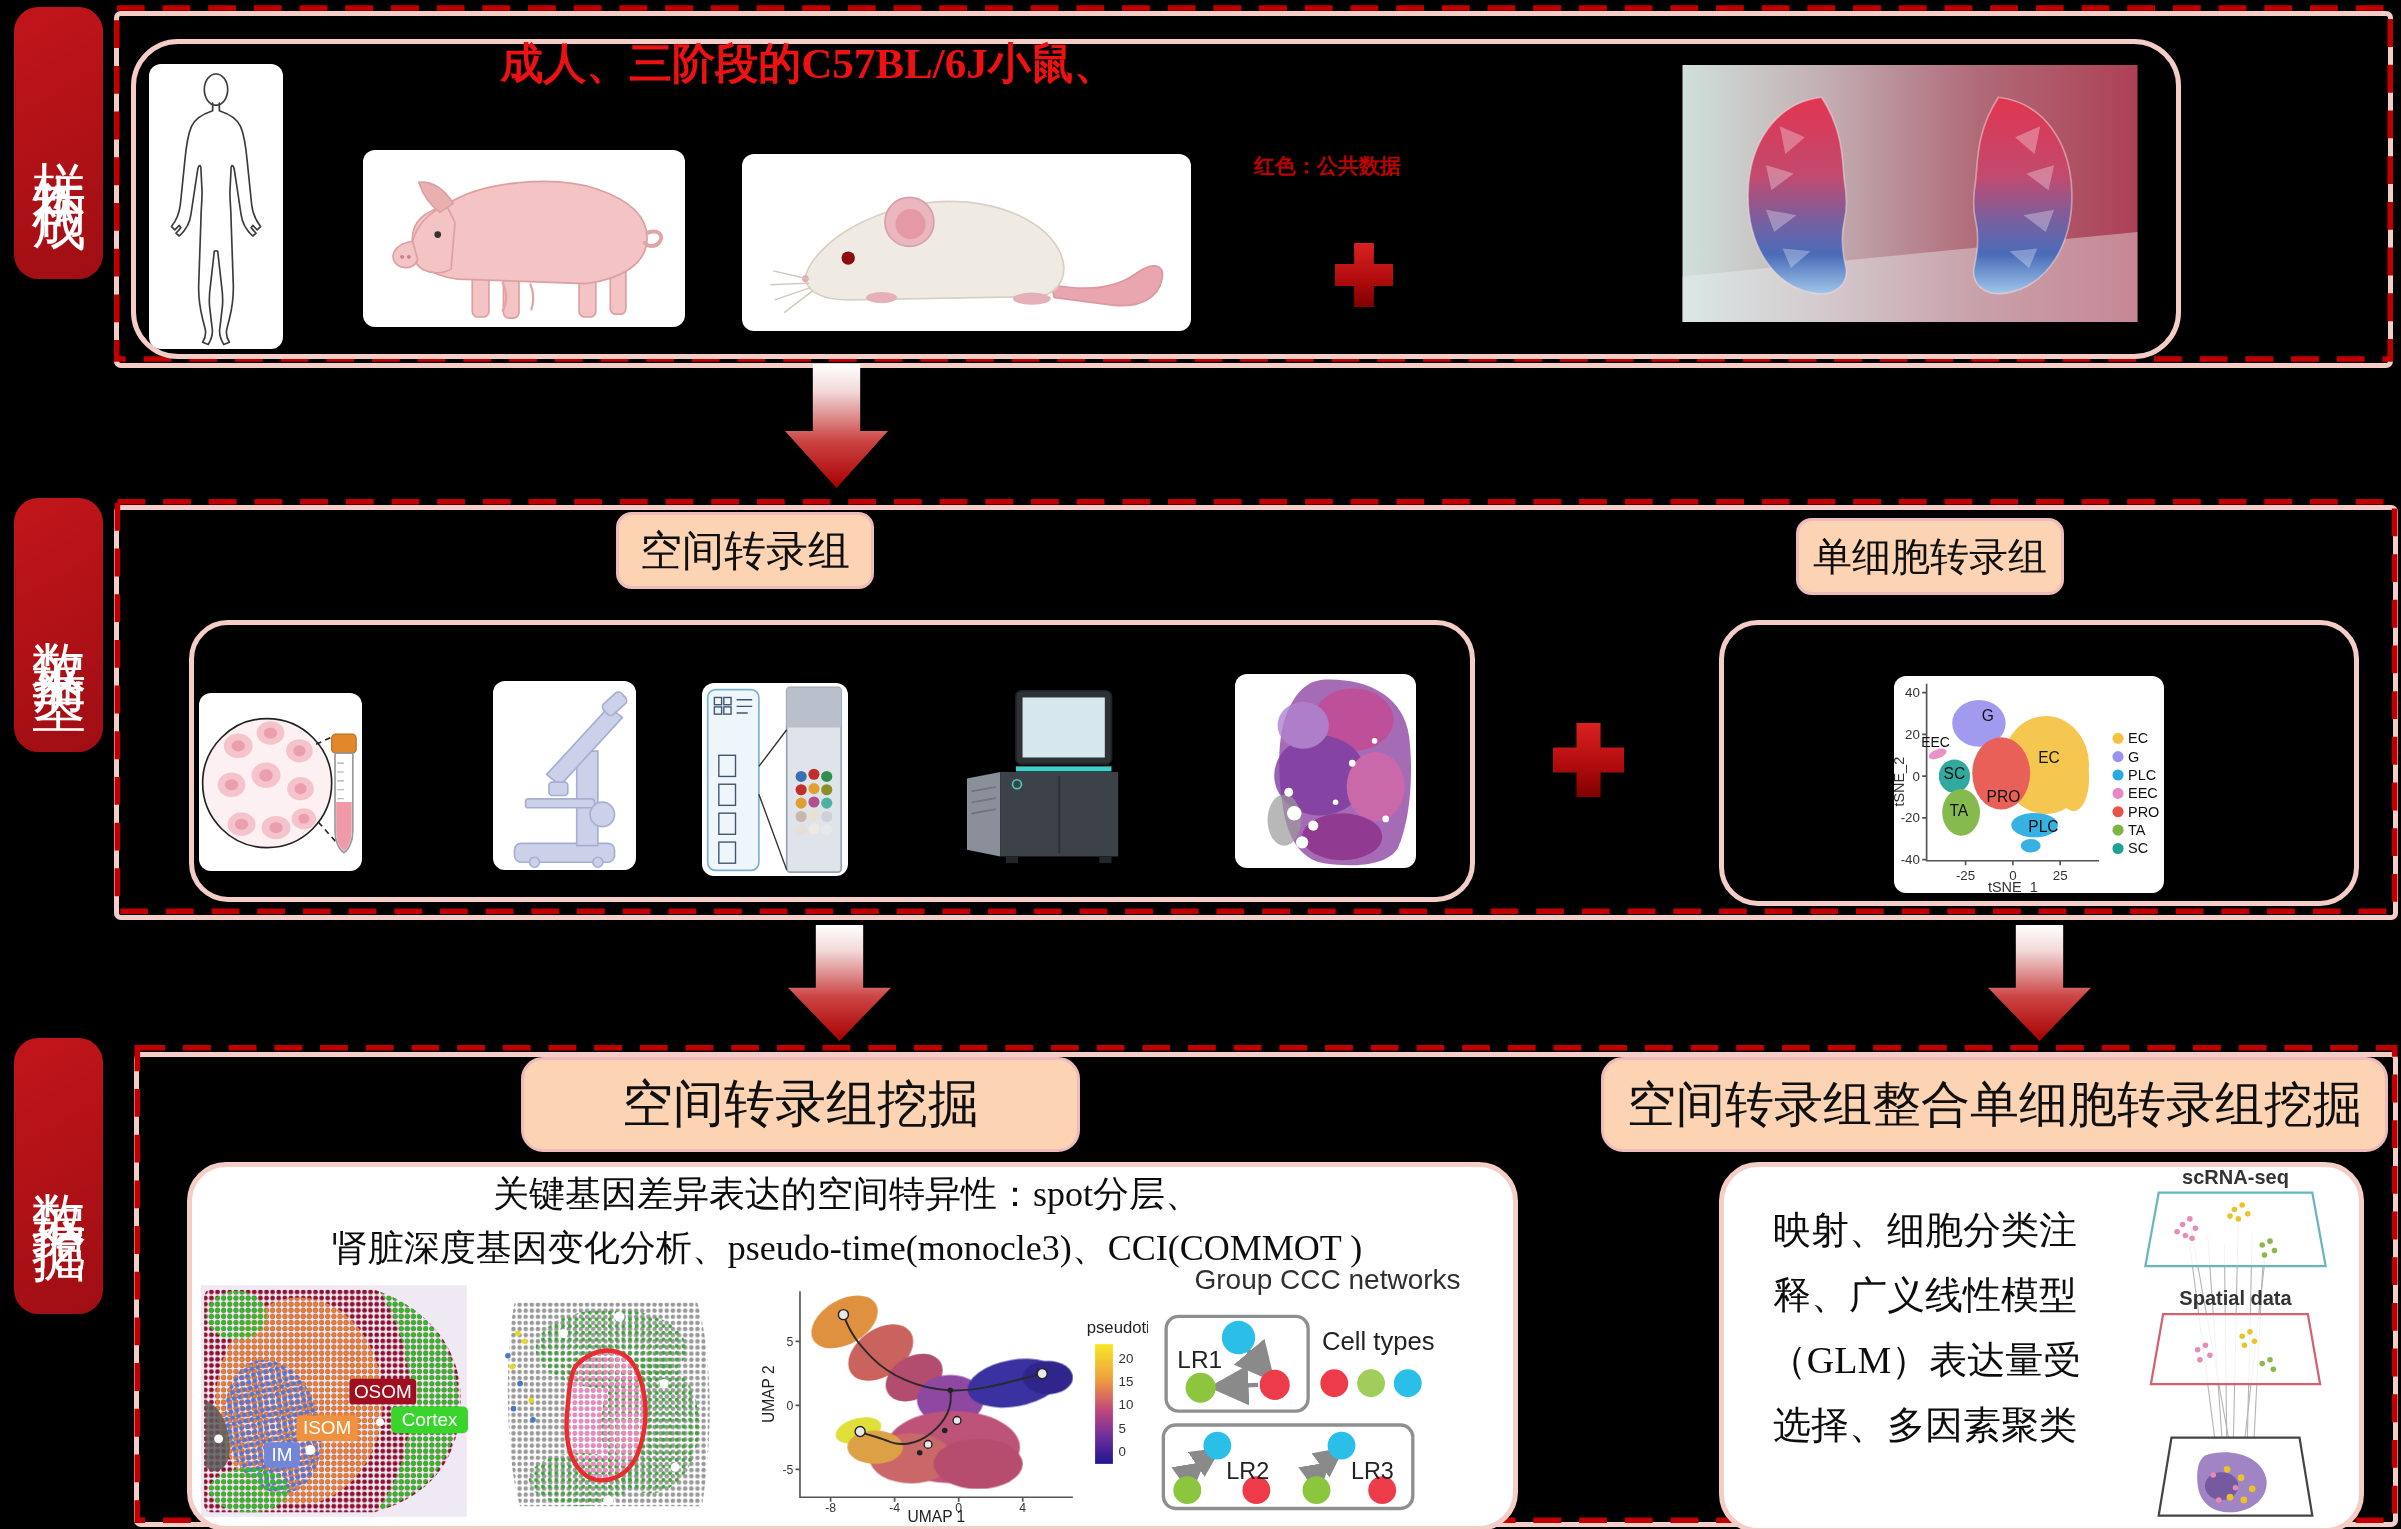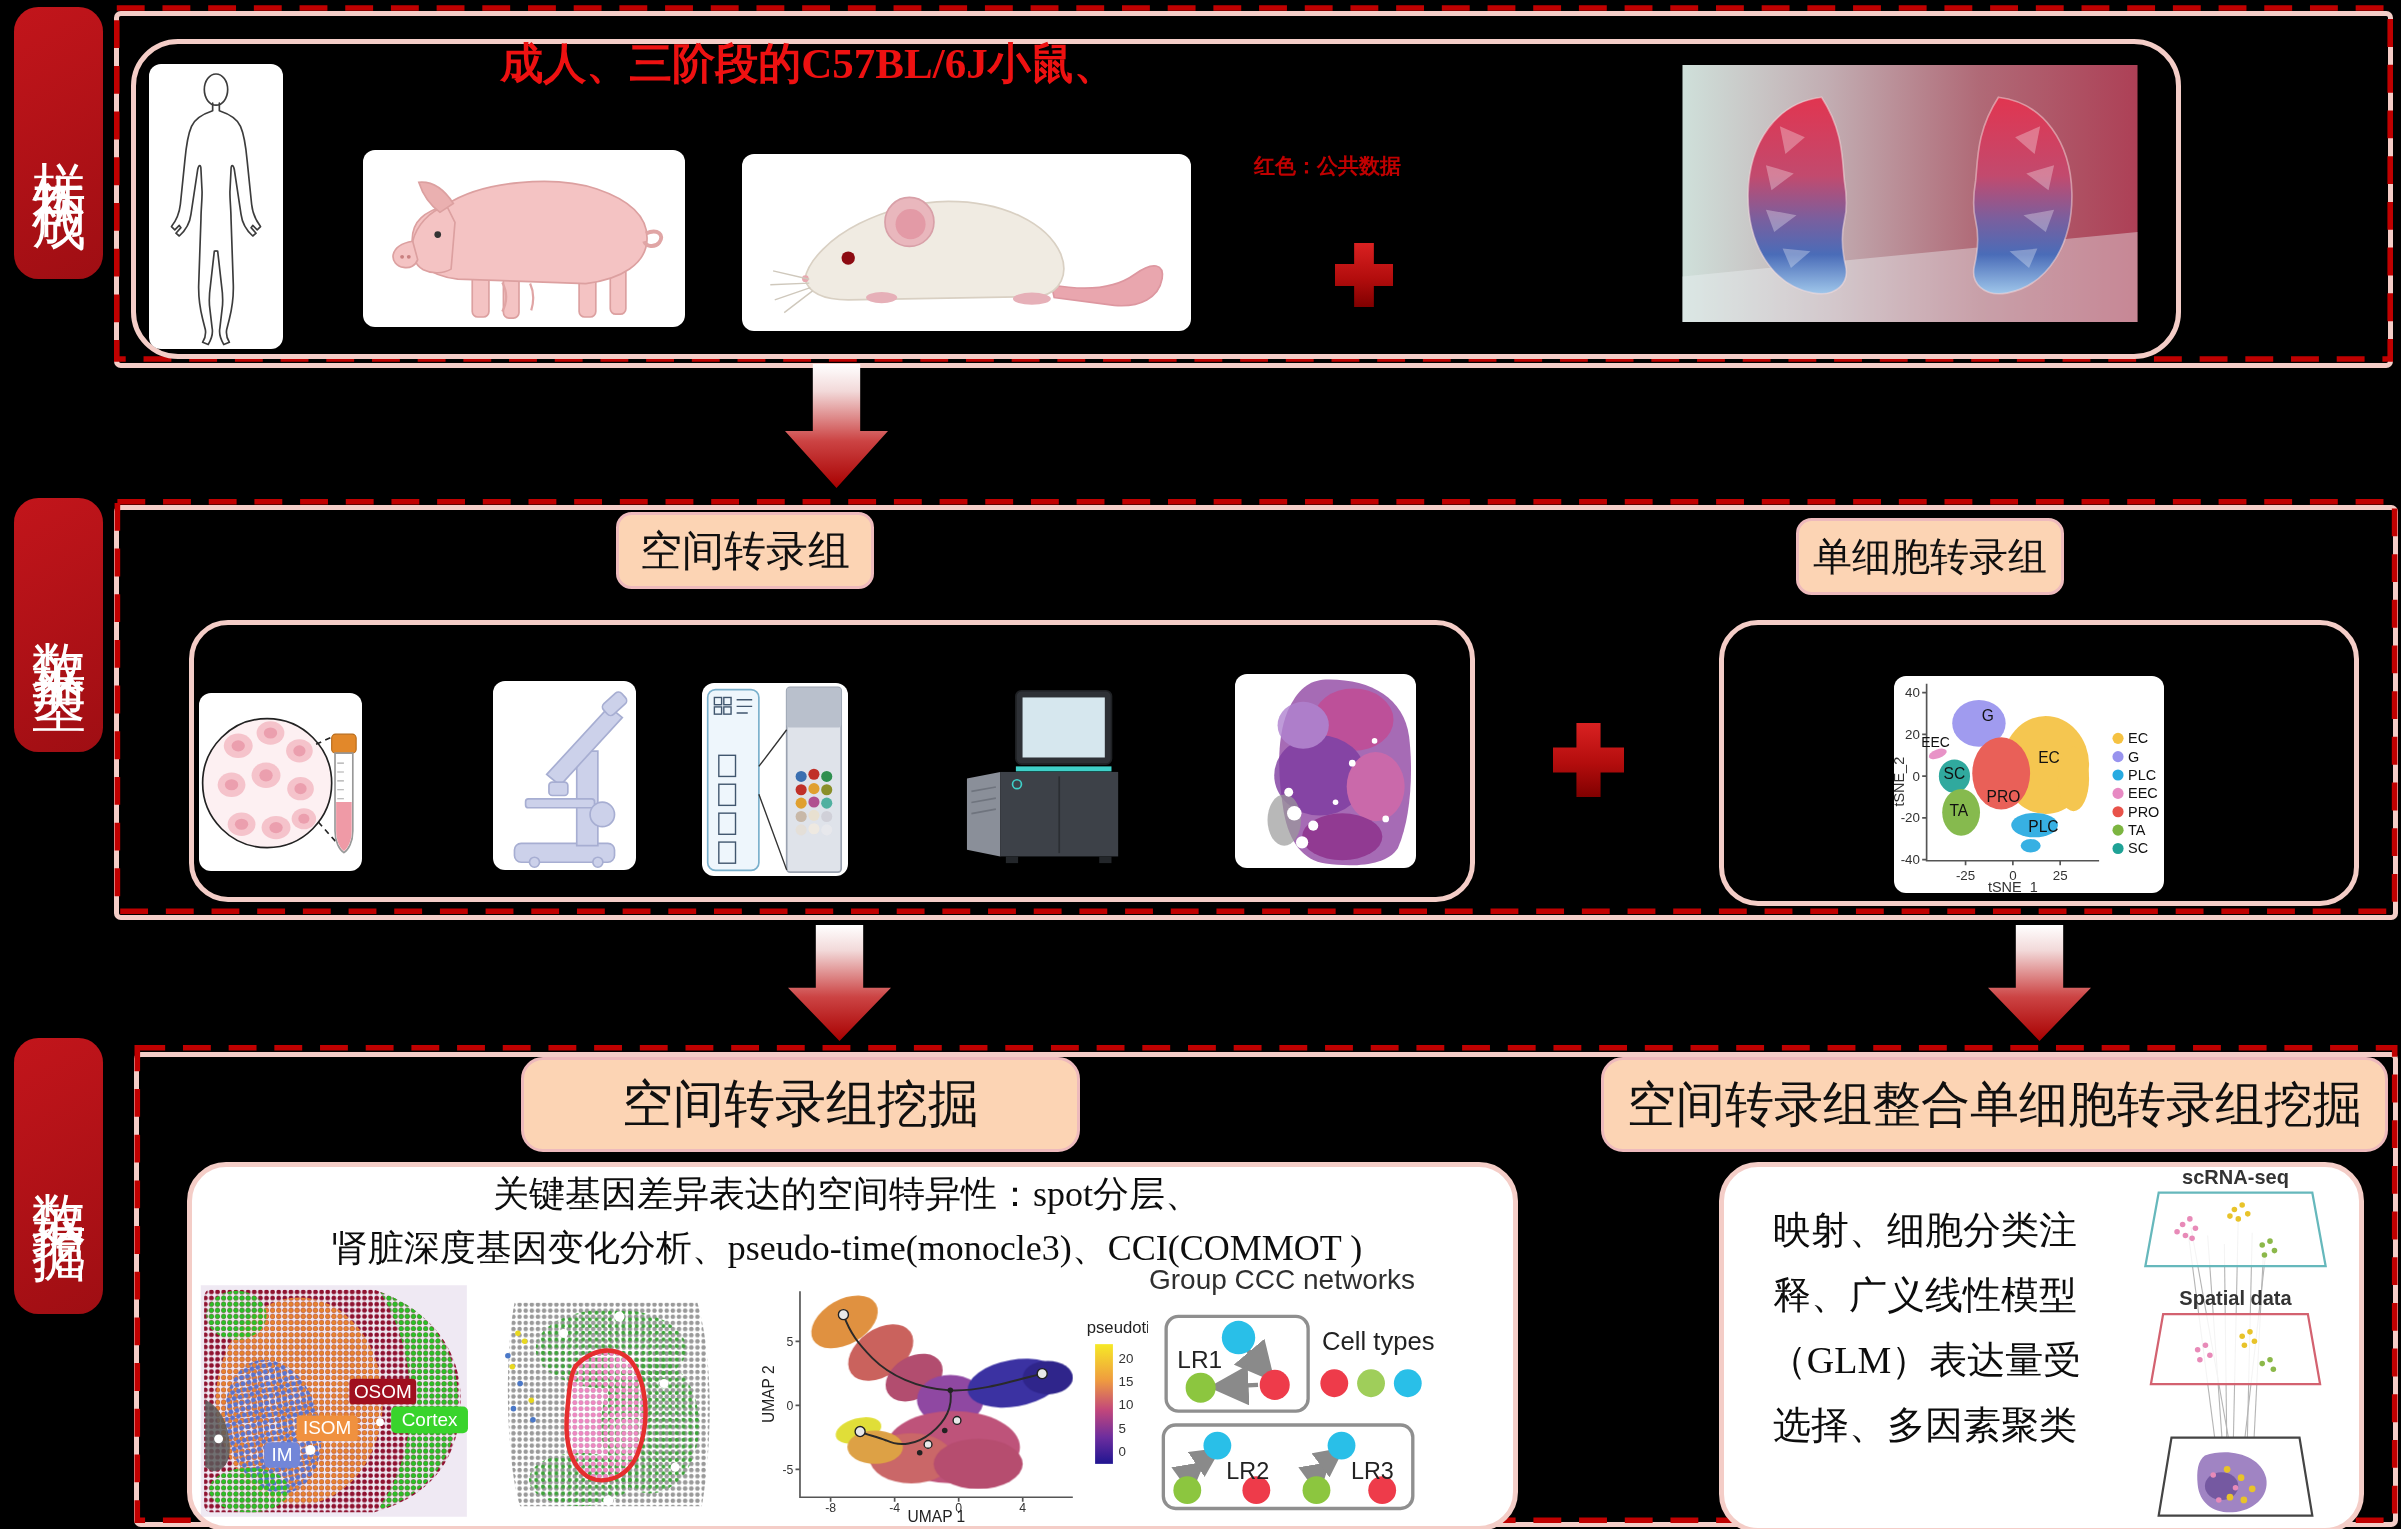--- a/index.html
+++ b/index.html
@@ -357,21 +357,21 @@
   <div class="abs header serif" style="left:521px;top:1057px;width:553px;height:89px;font-size:51px;border-radius:22px;">
     <span>空间转录组挖掘</span>
   </div>
   <div class="abs header serif" style="left:1601px;top:1057px;width:781px;height:89px;font-size:49px;border-radius:22px;">
     <span>空间转录组整合单细胞转录组挖掘</span>
   </div>
 
   <div class="abs wframe" style="left:187px;top:1162px;width:1321px;height:359px;"></div>
   <div class="abs ltext serif" style="left:192px;top:1170px;width:1310px;font-size:36px;">关键基因差异表达的空间特异性：spot分层、</div>
   <div class="abs ltext serif" style="left:192px;top:1224px;width:1310px;font-size:36px;">肾脏深度基因变化分析、pseudo-time(monocle3)、CCI(COMMOT )</div>
-  <div class="abs sans" style="left:1149px;top:1264px;width:357px;font-size:28px;color:#2f2f2f;white-space:nowrap;">Group CCC networks</div>
+  <div class="abs sans" style="left:1149px;top:1264px;width:357px;font-size:28px;color:#2f2f2f;text-align:center;white-space:nowrap;">Group CCC networks</div>
 
   <div class="abs" style="left:196px;top:1283px;width:279px;height:236px;">
     <svg width="279" height="236" viewBox="0 0 500 424">
       <defs>
         <pattern id="pdr" width="11" height="11" patternUnits="userSpaceOnUse">
             <circle cx="5" cy="5" r="4.2" fill="#8f1230"></circle>
           </pattern>
         <pattern id="porg" width="11" height="11" patternUnits="userSpaceOnUse">
             <circle cx="5" cy="5" r="4.2" fill="#e5822f"></circle>
           </pattern>

